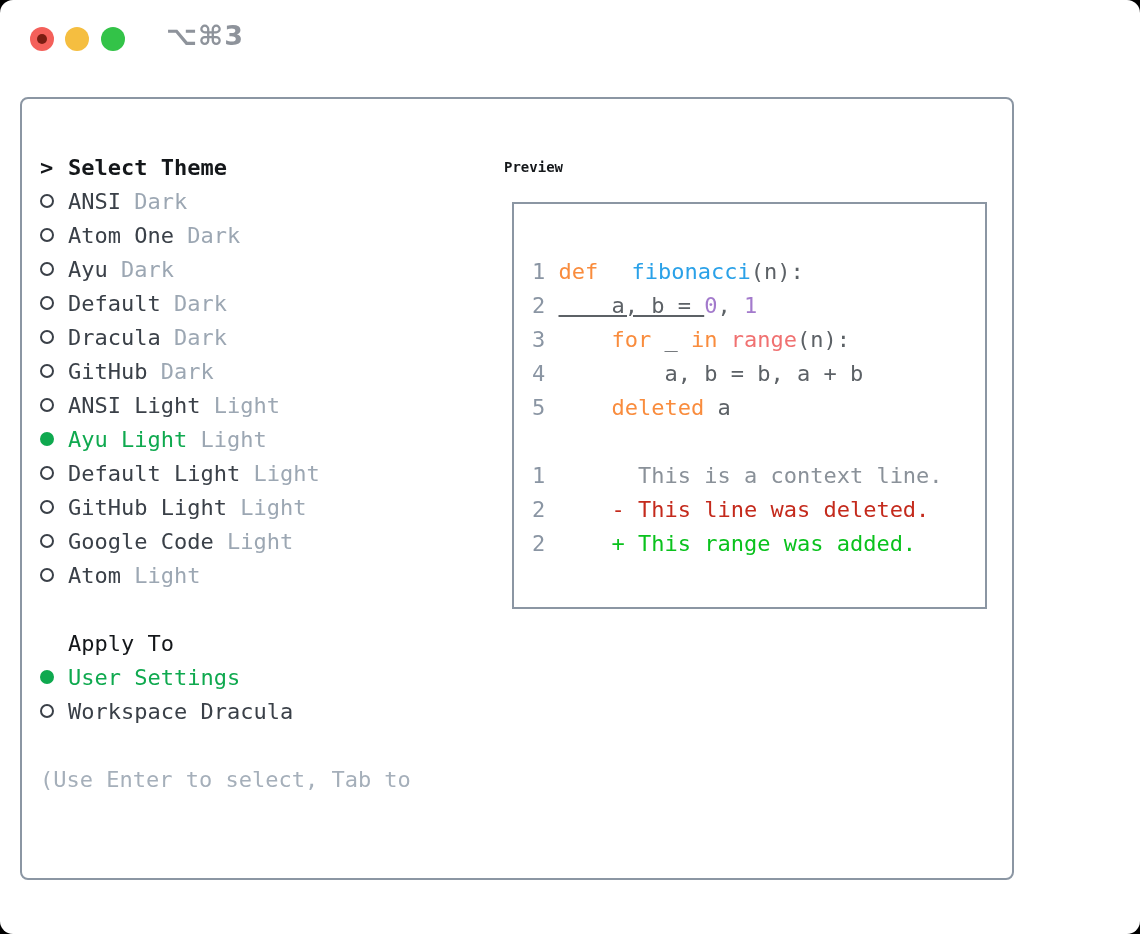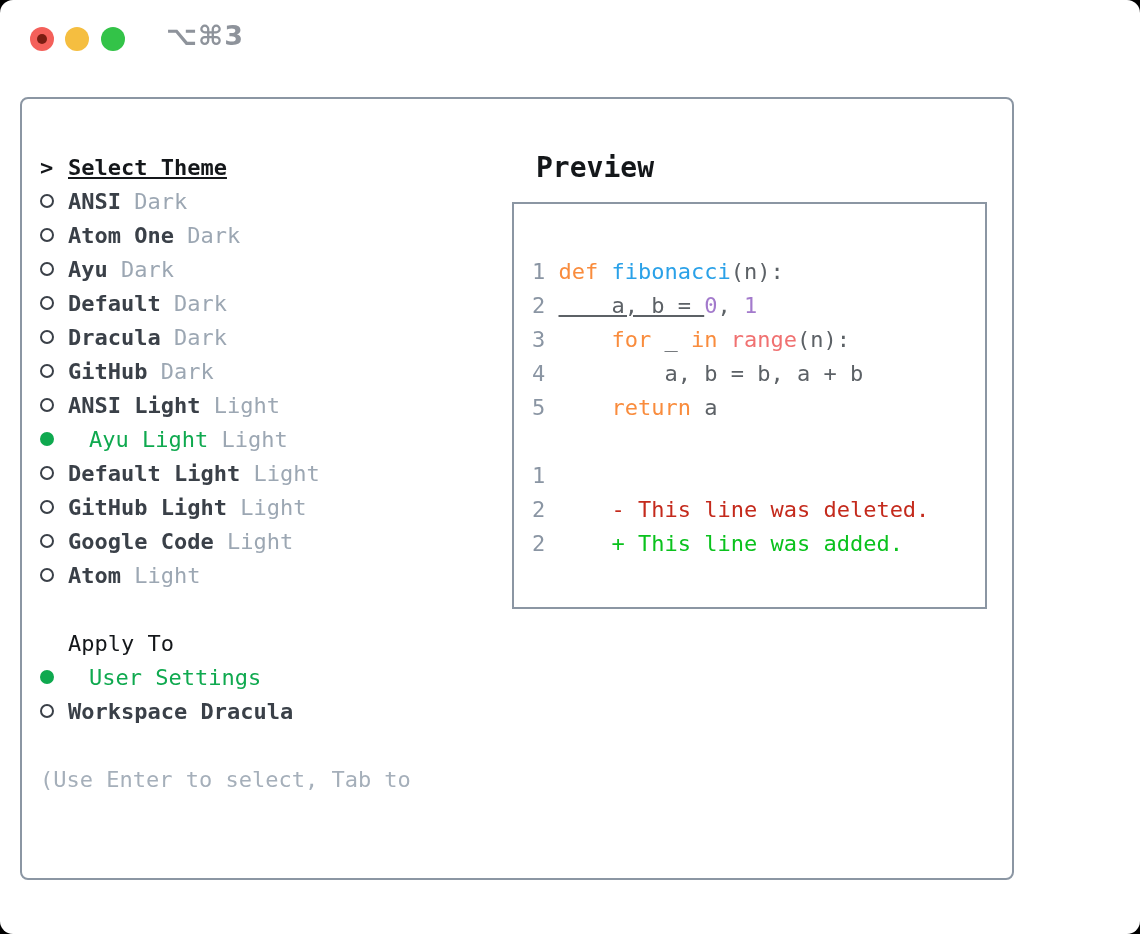--- a/index.html
+++ b/index.html
@@ -28,31 +28,31 @@
     position:absolute; left:20px; top:97px; width:994px; height:783px;
     box-sizing:border-box; border:2px solid var(--border); border-radius:8px;
   }
   .rows { position:absolute; left:18px; top:51px; font-size:22px; }
   .row  { height:34px; display:flex; align-items:center; white-space:pre; }
   .prefix { display:inline-flex; width:28px; align-items:center; flex:0 0 28px; }
   .hdr-prefix { font-weight:bold; color:var(--hdr); }
   .radio { width:14px; height:14px; box-sizing:border-box;
            border:2px solid var(--name); border-radius:50%; }
   .radio.sel { background:var(--sel); border-color:var(--sel); }
-  .hdr     { font-weight:bold; color:var(--hdr);text-decoration:underline; }
+  .hdr     { font-weight:bold; color:var(--hdr); }
   .subhdr  { color:var(--hdr);text-align:right; }
-  .name    { color:var(--name);font-weight:bold; }
+  .name    { color:var(--name); }
   .variant { color:var(--variant); }
-  .selname { color:var(--sel);margin-left:21px; }
+  .selname { color:var(--sel); }
   .helprow { color:var(--help); }
   
   .preview-title {
     position:absolute; left:482px; top:51px; height:34px;
     display:flex; align-items:center;
-    font-size:28px; font-weight:bold; color:var(--hdr);margin-left:32px;
+    font-size:14px; font-weight:bold; color:var(--hdr);
   }
   .preview-box {
     position:absolute; left:490px; top:103px; width:475px; height:407px;
     box-sizing:border-box; border:2px solid var(--border); background:#fff;
   }
   .code { position:absolute; left:18px; top:50px; font-size:22px; }
   .code-line { height:34px; display:flex; align-items:center; white-space:pre; }
 </style>
 </head>
 <body>
@@ -87,26 +87,26 @@
         <div class="row"><span class="prefix"></span><span class="subhdr">Apply To</span></div>
         <div class="row"><span class="prefix"><span class="radio sel"></span></span><span class="selname">User Settings</span></div>
         <div class="row"><span class="prefix"><span class="radio"></span></span><span class="name">Workspace Dracula</span></div>
         <div class="row"></div>
         <div class="row helprow">(Use Enter to select, Tab to</div>
       </div>
 
     <div class="preview-title">Preview</div>
     <div class="preview-box">
       <div class="code">
-          <div class="code-line"><span class="seg" style="color: var(--ln);">1 </span><span class="seg" style="color: var(--kw);">def</span><span class="seg" style="color: var(--fg);"> </span><span class="seg" style="color: var(--fn);">fibonacci</span><span class="seg" style="color: var(--fg);">(n):</span></div>
+          <div class="code-line"><span class="seg" style="color: var(--ln);">1 </span><span class="seg" style="color: var(--kw);">def</span><span class="seg" style="color: var(--fg);"> </span><span class="seg" style="color: var(--fn); margin-left: 20px;">fibonacci</span><span class="seg" style="color: var(--fg);">(n):</span></div>
           <div class="code-line"><span class="seg" style="color: var(--ln);">2 </span><span class="seg" style="color: var(--fg); text-decoration: underline;">    a, b = </span><span class="seg" style="color: var(--num);">0</span><span class="seg" style="color: var(--fg);">, </span><span class="seg" style="color: var(--num);">1</span></div>
           <div class="code-line"><span class="seg" style="color: var(--ln);">3 </span><span class="seg" style="color: var(--fg);">    </span><span class="seg" style="color: var(--kw);">for</span><span class="seg" style="color: var(--fg);"> _ </span><span class="seg" style="color: var(--kw);">in</span><span class="seg" style="color: var(--fg);"> </span><span class="seg" style="color: var(--call);">range</span><span class="seg" style="color: var(--fg);">(n):</span></div>
           <div class="code-line"><span class="seg" style="color: var(--ln);">4 </span><span class="seg" style="color: var(--fg);">        a, b = b, a + b</span></div>
-          <div class="code-line"><span class="seg" style="color: var(--ln);">5 </span><span class="seg" style="color: var(--fg);">    </span><span class="seg" style="color: var(--kw);">return</span><span class="seg" style="color: var(--fg);"> a</span></div>
+          <div class="code-line"><span class="seg" style="color: var(--ln);">5 </span><span class="seg" style="color: var(--fg);">    </span><span class="seg" style="color: var(--kw);">deleted</span><span class="seg" style="color: var(--fg);"> a</span></div>
           <div class="code-line"></div>
-          <div class="code-line"><span class="seg" style="color: var(--ln);">1 </span></div>
+          <div class="code-line"><span class="seg" style="color: var(--ln);">1 </span><span class="seg" style="color: var(--ctx);">      This is a context line.</span></div>
           <div class="code-line"><span class="seg" style="color: var(--ln);">2 </span><span class="seg" style="color: var(--del);">    - This line was deleted.</span></div>
-          <div class="code-line"><span class="seg" style="color: var(--ln);">2 </span><span class="seg" style="color: var(--add);">    + This line was added.</span></div>
+          <div class="code-line"><span class="seg" style="color: var(--ln);">2 </span><span class="seg" style="color: var(--add);">    + This range was added.</span></div>
         </div>
     </div>
   </div>
 
 </div>
 
 </body></html>

